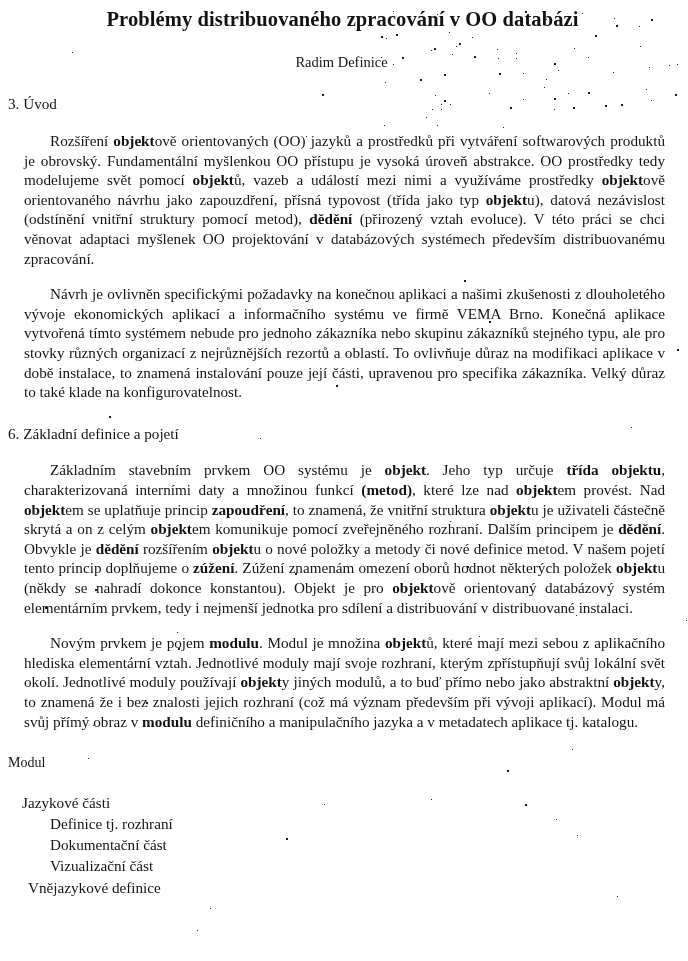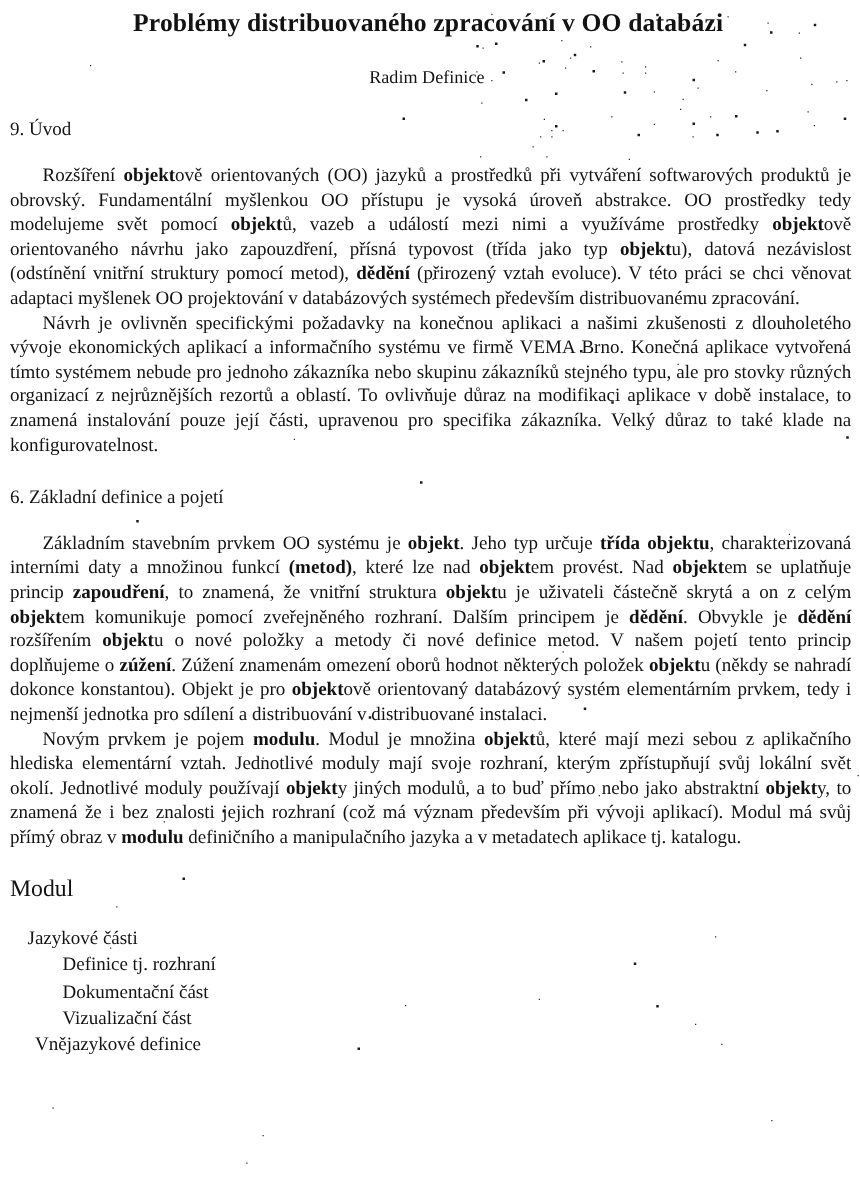--- a/index.html
+++ b/index.html
@@ -77,39 +77,39 @@
 
   .section-heading.second {
     margin-top: 22px;
   }
 
   .para {
     font-size: 15.2px;
     line-height: 19.6px;
     text-align: justify;
     text-justify: inter-word;
-    margin: 0;
+    margin: 16px;
     hyphens: none;
   }
 
   .para.first-of-section {
     margin-top: 17px;
   }
 
   .para .ind {
     display: inline-block;
     width: 26px;
   }
 
   .para b {
     font-weight: bold;
   }
 
   .plainline {
-    font-size: 19px;
+    font-size: 14px;
     line-height: 19.6px;
     margin: 22px 0 0 0;
   }
 
   
   .outline {
     margin: 19px 0 0 0;
     font-size: 15.2px;
     line-height: 21.2px;
   }
@@ -234,21 +234,21 @@
       <i style="left: 472px; top: 37px;"></i>
       <i style="left: 197px; top: 930px;"></i>
     </div>
 
   <div class="doc">
 
     <div class="title">Problémy distribuovaného zpracování v OO databázi</div>
 
     <div class="author">Radim Definice</div>
 
-    <div class="section-heading">9. Úvod</div>
+    <div class="section-heading">3. Úvod</div>
 
     <p class="para first-of-section" id="s1p1"><span class="ind"></span>Rozšíření <b>objekt</b>ově orientovaných (OO) jazyků a prostředků při vytváření softwarových produktů je obrovský. Fundamentální  myšlenkou OO přístupu je vysoká úroveň abstrakce. OO prostředky tedy modelujeme svět pomocí <b>objekt</b>ů, vazeb a událostí mezi nimi a využíváme prostředky <b>objekt</b>ově orientovaného návrhu jako zapouzdření, přísná typovost (třída jako typ <b>objekt</b>u), datová nezávislost (odstínění vnitřní struktury pomocí metod), <b>dědění</b> (přirozený vztah evoluce). V této práci se chci věnovat adaptaci myšlenek OO projektování v databázových systémech především distribuovanému zpracování.</p>
 
     <p class="para" id="s1p2"><span class="ind"></span>Návrh je ovlivněn specifickými požadavky na konečnou  aplikaci a  našimi zkušenosti z dlouholetého vývoje ekonomických aplikací a informačního systému ve firmě VEMA Brno. Konečná aplikace vytvořená tímto systémem nebude pro jednoho zákazníka nebo skupinu zákazníků stejného typu, ale pro stovky různých organizací  z nejrůznějších rezortů a oblastí. To ovlivňuje důraz na modifikaci aplikace v době instalace, to znamená instalování pouze její části, upravenou pro specifika zákazníka. Velký důraz to také klade na konfigurovatelnost.</p>
 
     <div class="section-heading second">6. Základní definice a pojetí</div>
 
     <p class="para first-of-section" id="s2p1"><span class="ind"></span>Základním stavebním prvkem OO systému je <b>objekt</b>. Jeho typ určuje <b>třída objektu</b>, charakterizovaná interními daty a množinou funkcí <b>(metod)</b>, které lze nad <b>objekt</b>em provést. Nad <b>objekt</b>em se uplatňuje princip <b>zapoudření</b>, to znamená, že vnitřní struktura <b>objekt</b>u je uživateli částečně skrytá a on z celým <b>objekt</b>em komunikuje pomocí zveřejněného rozhraní. Dalším principem je  <b>dědění</b>. Obvykle je <b>dědění</b>  rozšířením <b>objekt</b>u o nové položky a metody či nové definice metod. V našem pojetí tento princip doplňujeme o <b>zúžení</b>. Zúžení znamenám omezení oborů hodnot některých položek <b>objekt</b>u (někdy se nahradí dokonce konstantou). Objekt je pro <b>objekt</b>ově orientovaný databázový systém elementárním prvkem, tedy i  nejmenší jednotka  pro sdílení a distribuování v distribuované instalaci.</p>
 
     <p class="para" id="s2p2"><span class="ind"></span>Novým  prvkem je pojem <b>modulu</b>. Modul je množina <b>objekt</b>ů, které mají mezi sebou z aplikačního hlediska elementární vztah. Jednotlivé moduly mají svoje rozhraní, kterým zpřístupňují svůj lokální svět okolí. Jednotlivé moduly používají <b>objekt</b>y jiných modulů, a to buď přímo nebo jako abstraktní <b>objekt</b>y, to znamená že i bez znalosti jejich rozhraní (což má význam především při vývoji aplikací). Modul má svůj přímý obraz v <b>modulu</b> definičního a manipulačního jazyka a v metadatech aplikace tj. katalogu.</p>

